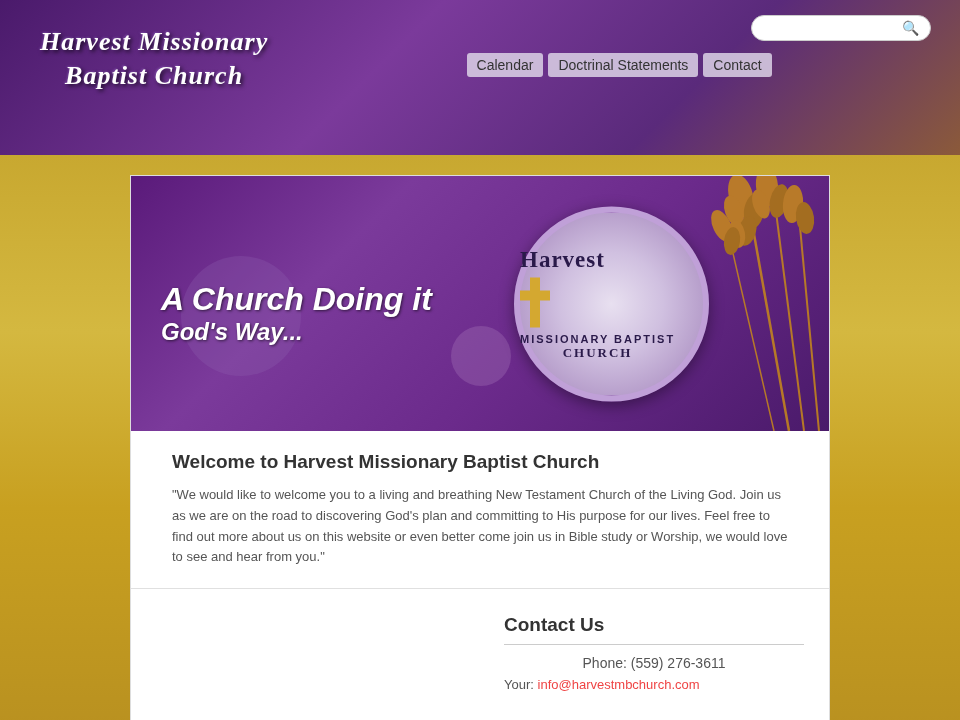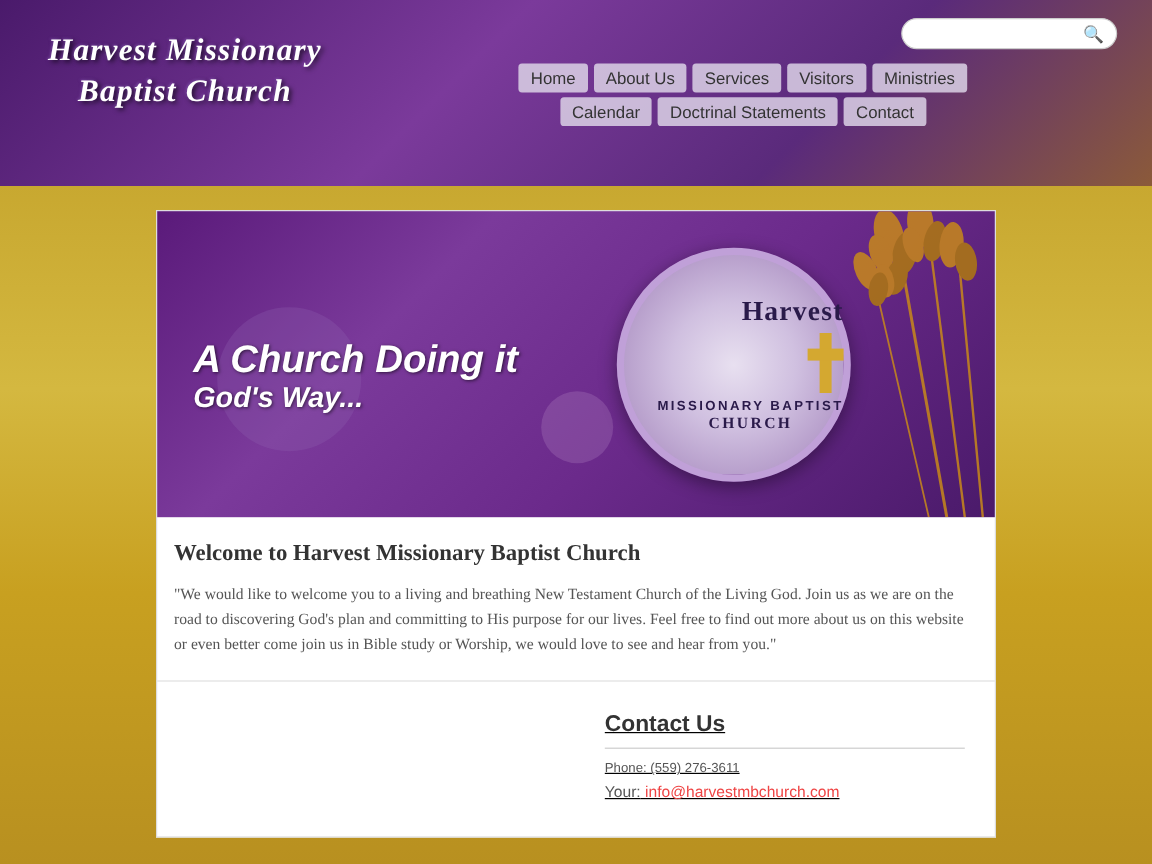--- a/index.html
+++ b/index.html
@@ -146,21 +146,21 @@
       right: 120px;
       top: 50%;
       transform: translateY(-50%);
       width: 195px;
       height: 195px;
       border-radius: 50%;
       background: radial-gradient(circle, #e8e0f0 0%, #d0c0e0 40%, #b8a0cc 70%, #9a80bb 100%);
       border: 6px solid #c0a0d8;
       display: flex;
       flex-direction: column;
-      align-items: flex-end;
+      align-items: flex-start;
       justify-content: center;
       z-index: 3;
       box-shadow: 0 4px 15px rgba(0,0,0,0.4);
     }
 
     #circle-harvest-text {
       font-family: Georgia, serif;
       font-size: 22px;
       font-weight: bold;
       color: #3a1a5a;
@@ -191,23 +191,22 @@
       position: absolute;
       left: 0;
       top: 13px;
       width: 30px;
       height: 10px;
       background: #d4a830;
     }
 
     
     #welcome-section {
-      padding: 20px 14px;
+      padding: 20px 41px;
       border-bottom: 1px solid #e0e0e0;
-      font-family: Liberation Serif, serif;
     }
 
     #welcome-title {
       font-size: 19px;
       font-weight: bold;
       color: #333;
       margin-bottom: 12px;
     }
 
     #welcome-text {
@@ -218,36 +217,36 @@
 
     
     #contact-section {
       padding: 25px 25px 30px 25px;
       display: flex;
       justify-content: flex-end;
     }
 
     #contact-box {
       width: 300px;
-      text-decoration: underline;
     }
 
     #contact-title {
       font-size: 19px;
       font-weight: bold;
       color: #333;
       margin-bottom: 10px;
       padding-bottom: 8px;
       border-bottom: 1px solid #ccc;
     }
 
     #contact-phone {
-      font-size: 11px;
+      font-size: 14px;
       color: #555;
       margin-bottom: 6px;
+      text-align: center;
     }
 
     #contact-email-line {
       font-size: 13px;
       color: #555;
     }
 
     #contact-email-link {
       color: #ef4444;
       text-decoration: none;
@@ -270,27 +269,20 @@
       <span>Baptist Church</span>
     </div>
   </div>
 
   <div id="nav-area">
     <div id="search-bar">
       <input id="search-input" type="text" placeholder="" style="">
       <button id="search-icon-btn">🔍</button>
     </div>
 
-    <div id="nav-row1">
-      <a class="nav-link">Home</a>
-      <a class="nav-link">About Us</a>
-      <a class="nav-link">Services</a>
-      <a class="nav-link">Visitors</a>
-      <a class="nav-link">Ministries</a>
-    </div>
 
     <div id="nav-row2">
       <a class="nav-link">Calendar</a>
       <a class="nav-link">Doctrinal Statements</a>
       <a class="nav-link">Contact</a>
     </div>
 
   </div>
 </div>
 

